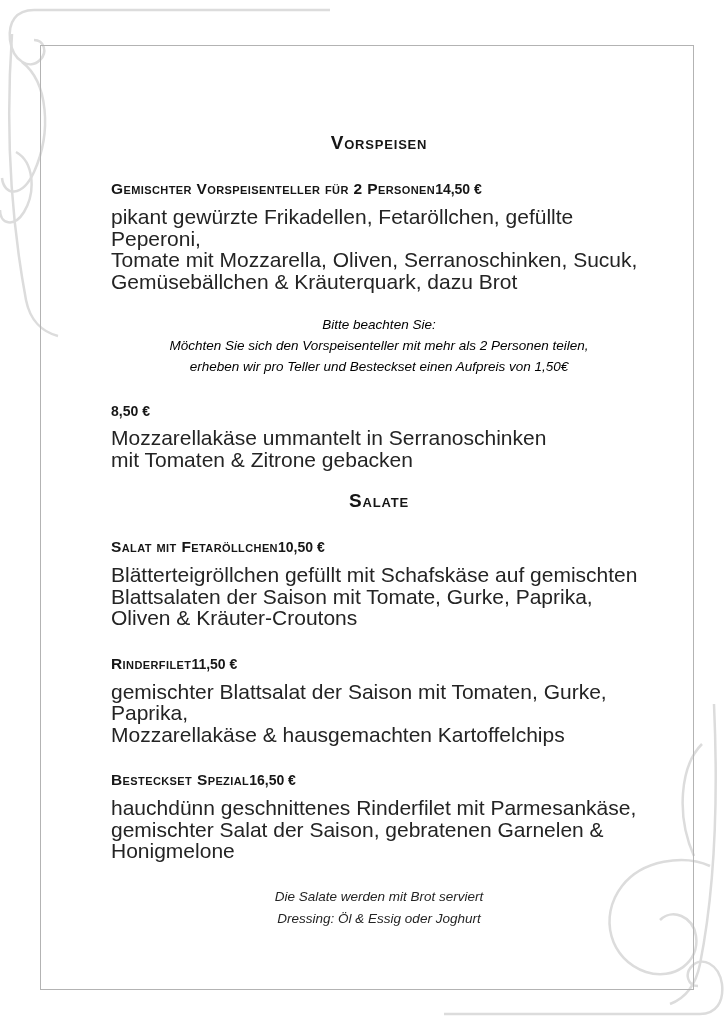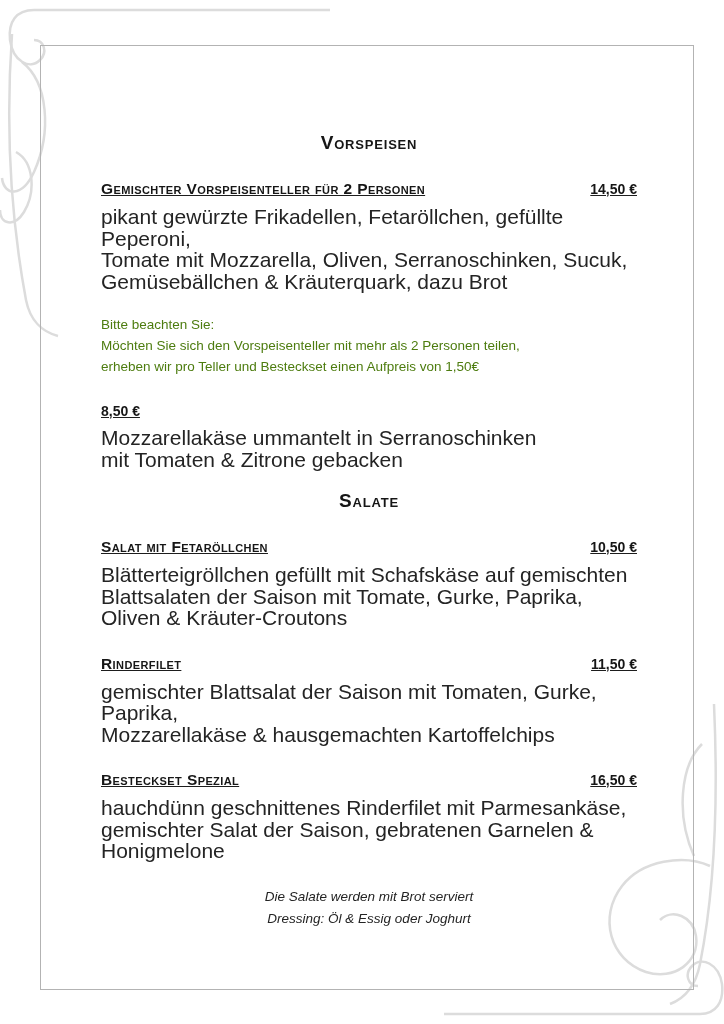--- a/index.html
+++ b/index.html
@@ -17,39 +17,38 @@
     left: 40px; top: 45px;
     width: 652px; height: 943px;
     border: 1.5px solid #b3b3b3;
     pointer-events: none;
   }
   .orn { position: absolute; pointer-events: none; }
   .orn-tl { left: 0; top: 0; }
   .orn-br { right: 0; bottom: 0; }
   .content {
     position: absolute;
-    left: 101px; top: 132px;
+    left: 111px; top: 132px;
     width: 536px;
   }
   .section-title {
     margin: 0;
     text-align: center;
     font-size: 19px;
     font-weight: bold;
     font-variant: small-caps;
     letter-spacing: 0.8px;
     color: #161616;
   }
   .section-title.later { margin-top: 20px; }
   .item { margin-top: 26px; }
   .item-header {
     display: flex;
-    justify-content: space-between;
+    justify-content: flex-start;
     align-items: baseline;
-    text-decoration: underline;
   }
   .item-name {
     font-weight: bold;
     font-variant: small-caps;
     font-size: 15.5px;
     letter-spacing: 0.4px;
     color: #161616;
   }
   .item-price {
     font-weight: bold;
@@ -61,23 +60,24 @@
     margin-top: 8px;
     font-size: 21px;
     line-height: 21.5px;
     white-space: pre-line;
     color: #242424;
   }
   .note {
     margin-top: 22px;
     font-size: 13.5px;
     line-height: 21px;
-    text-align: left;
+    text-align: center;
     white-space: pre-line;
-    color: #4d7c0f;
+    color: #000000;
+    font-style: italic;
   }
   .footer-note {
     margin-top: 24px;
     font-size: 13.5px;
     line-height: 22px;
     text-align: center;
     white-space: pre-line;
     color: #242424;
     font-style: italic;
   }

